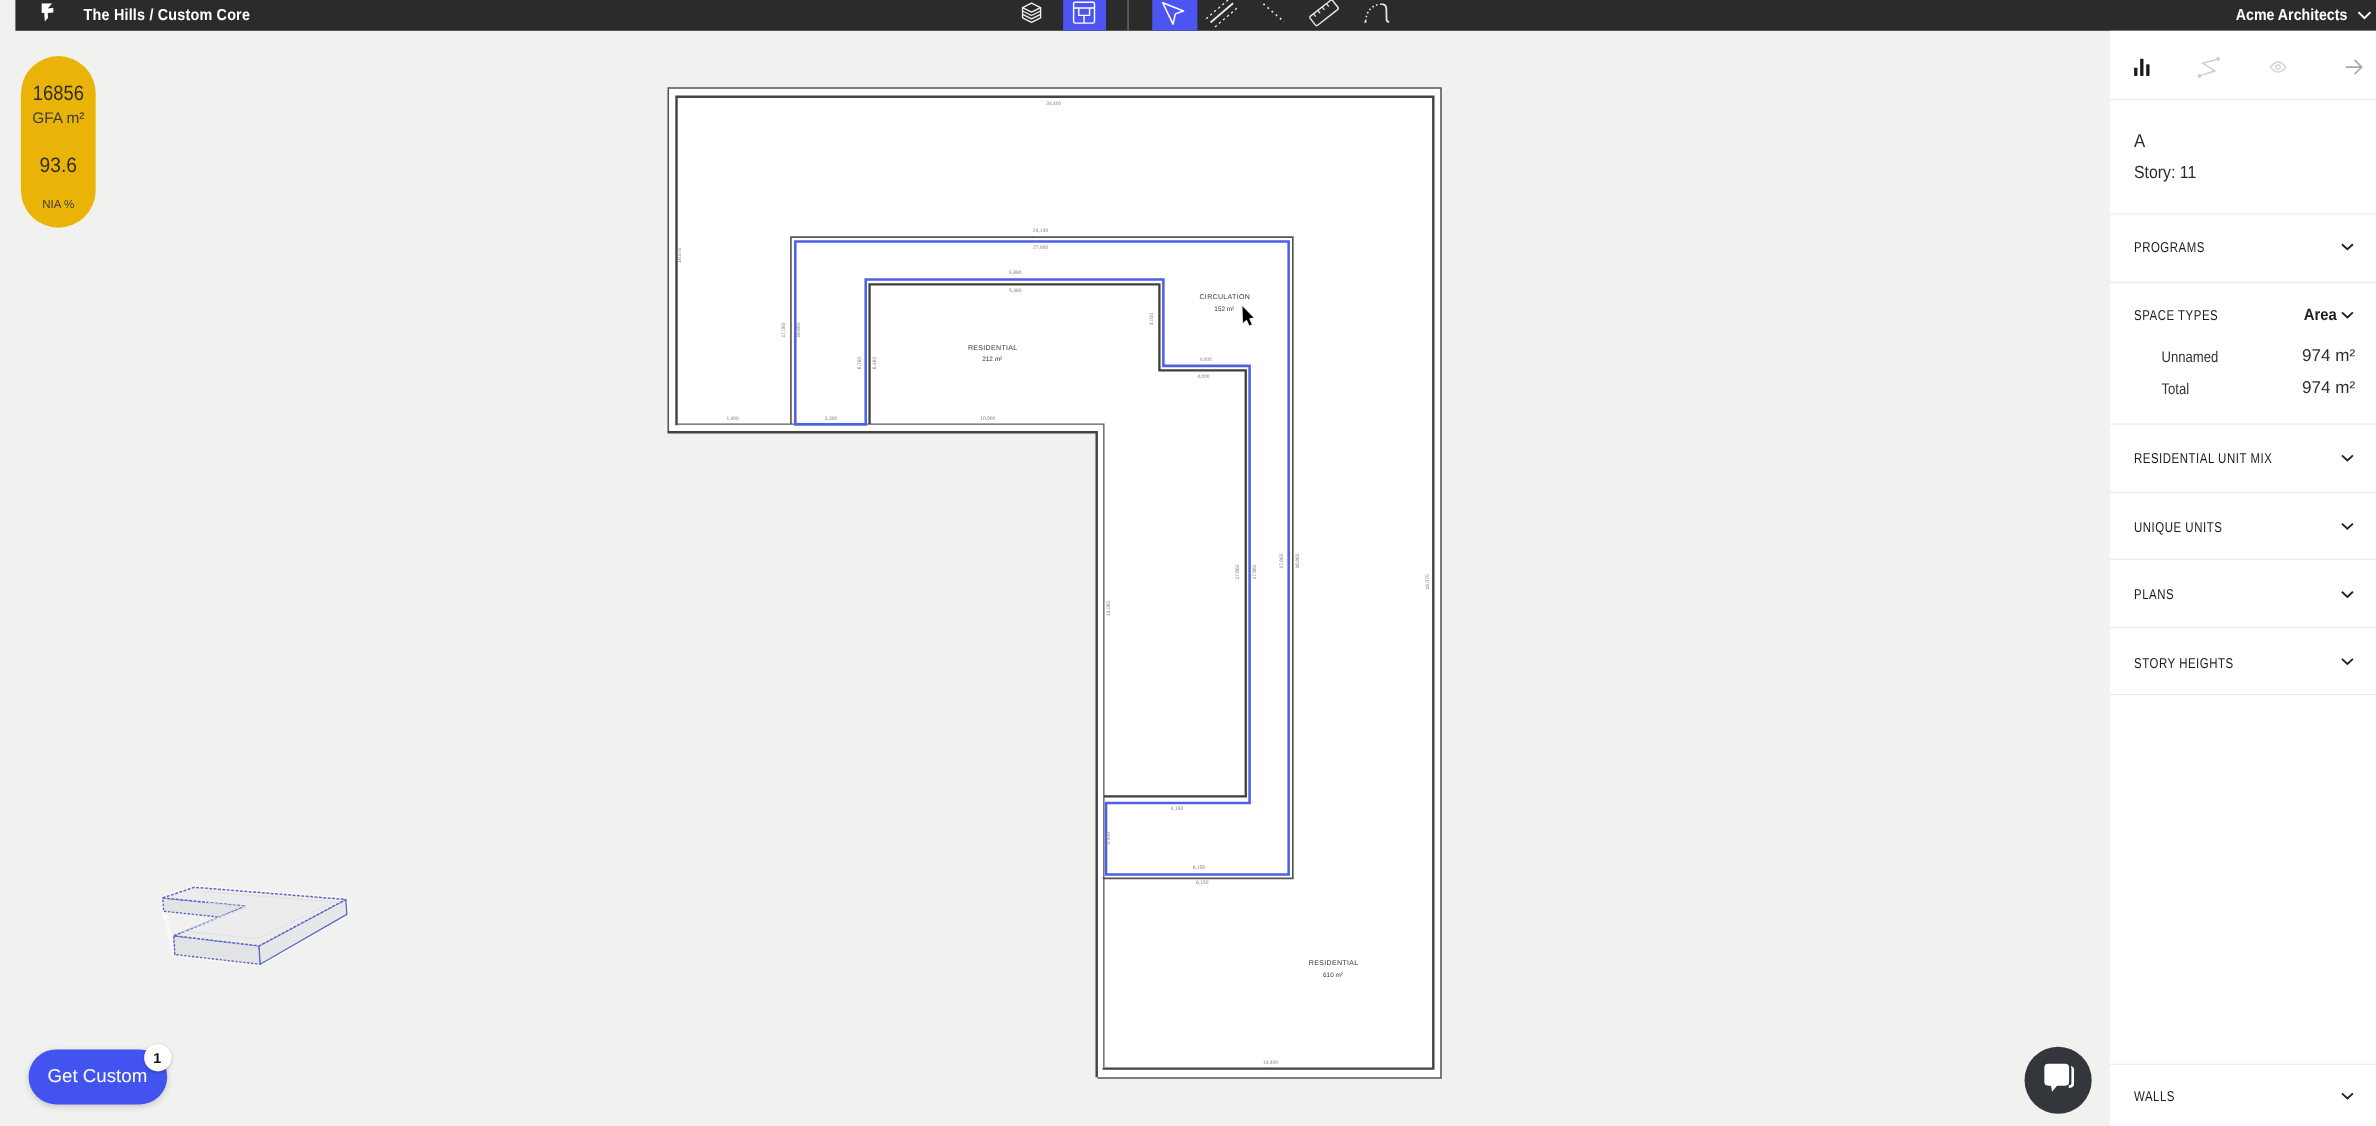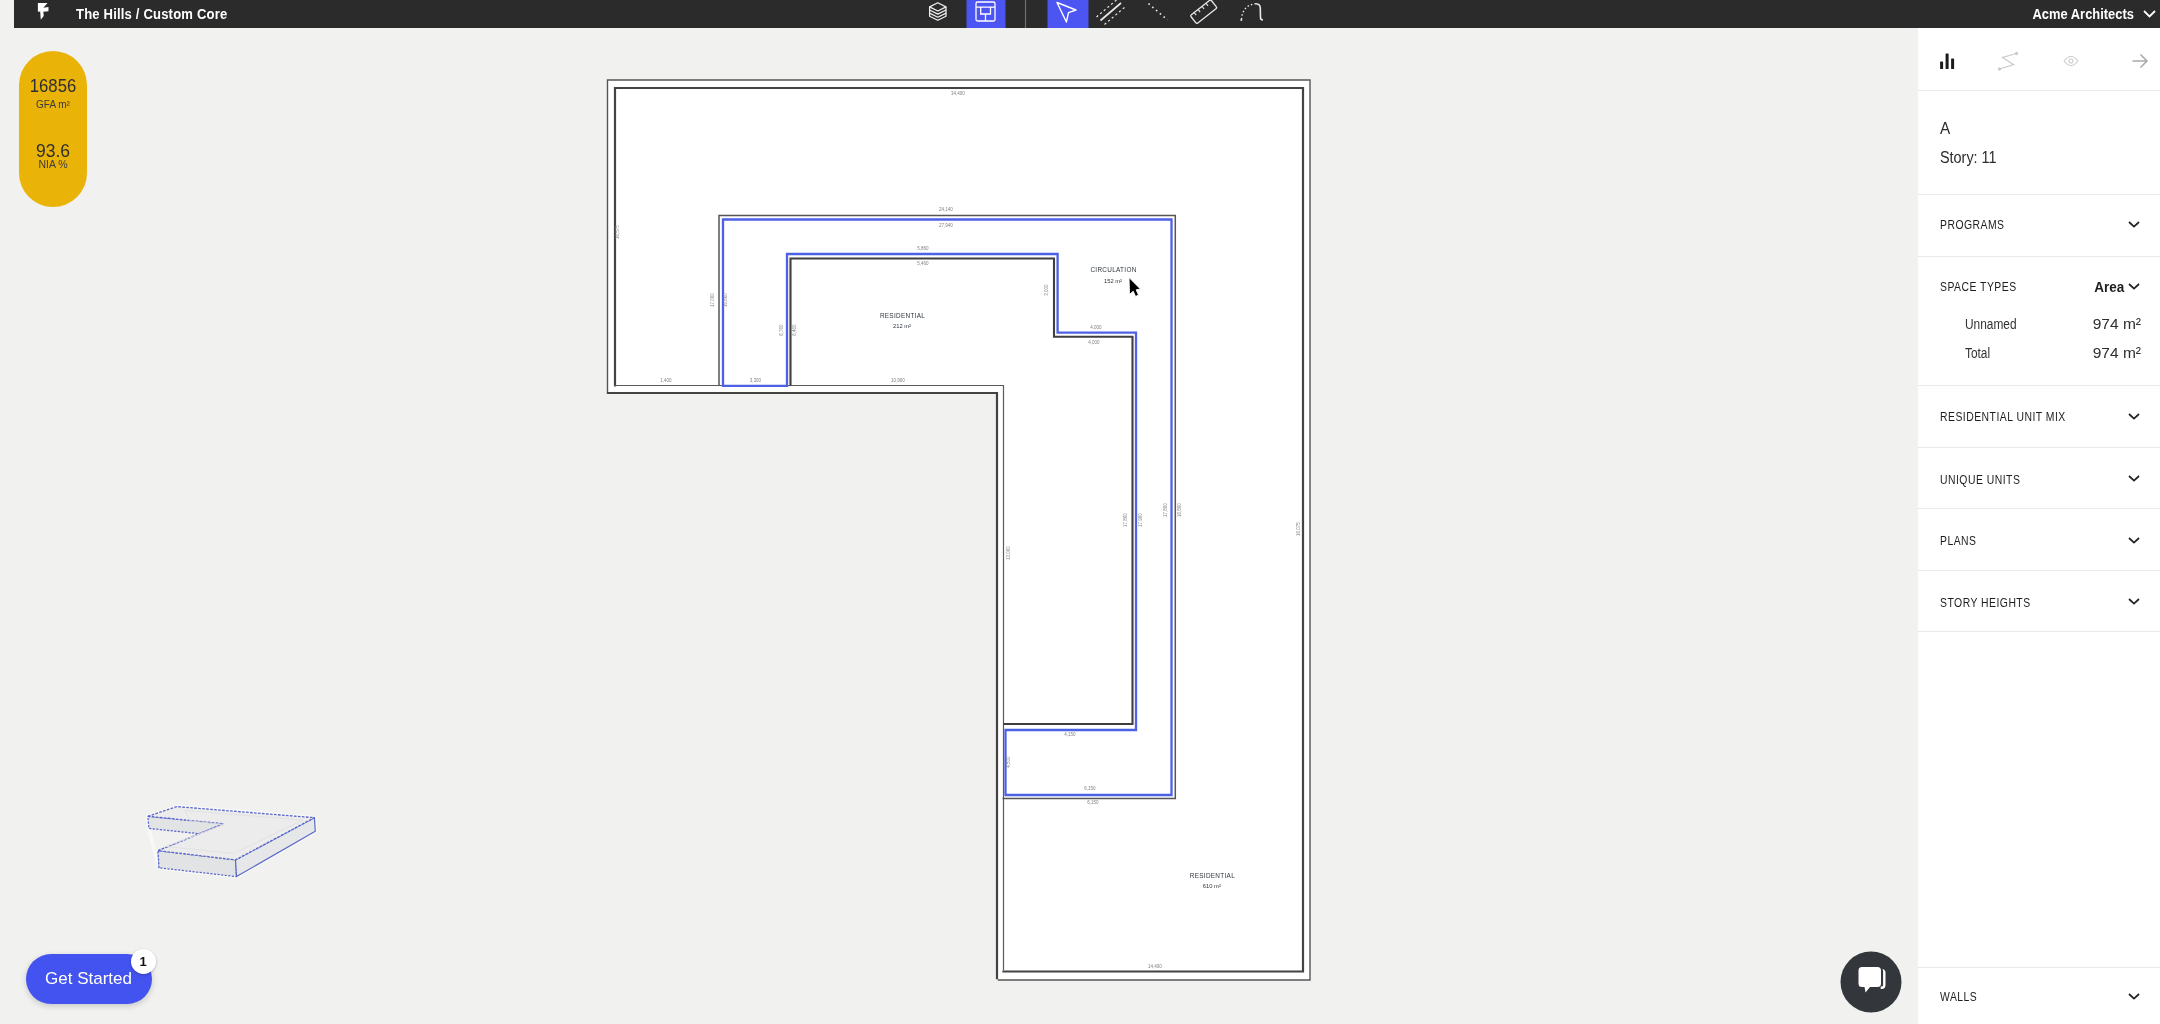--- a/index.html
+++ b/index.html
@@ -143,23 +143,23 @@
   </svg>
 
   <div class="abs" style="right:40px;top:6px;font-size:14.5px;color:#fff;font-weight:700;transform:scaleX(0.89);transform-origin:100% 0;white-space:nowrap">Acme Architects</div>
   <svg class="abs" style="right:18px;top:10px" width="13" height="8" viewBox="0 0 13 8">
     <path d="M1,1 L6.5,6.5 L12,1" stroke="#fff" stroke-width="1.8" fill="none"></path>
   </svg>
 </div>
 
 <div class="abs" style="left:19px;top:51px;width:68px;height:156px;border-radius:34px;background:#eab308">
   <div class="abs" style="left:0;top:24px;width:68px;text-align:center;font-size:19px;color:#2e2e2e;transform:scaleX(0.88)">16856</div>
-  <div class="abs" style="left:0;top:48px;width:68px;text-align:center;font-size:10px;color:#3c3c3c">GFA m²</div>
+  <div class="abs" style="left:0;top:48px;width:68px;text-align:center;font-size:14px;color:#3c3c3c">GFA m²</div>
   <div class="abs" style="left:0;top:89px;width:68px;text-align:center;font-size:19px;color:#2e2e2e;transform:scaleX(0.92)">93.6</div>
-  <div class="abs" style="left:0;top:107px;width:68px;text-align:center;font-size:10.5px;color:#3c3c3c">NIA %</div>
+  <div class="abs" style="left:0;top:129px;width:68px;text-align:center;font-size:10.5px;color:#3c3c3c">NIA %</div>
 </div>
 
 <div id="sidebar">
 
   <svg class="abs" style="left:0;top:0" width="242" height="62" viewBox="0 0 242 62">
 
     <g fill="#1a1a1a">
       <rect x="27.6" y="25.5" width="3" height="15.5" rx="0.6"></rect>
       <rect x="22.1" y="33.5" width="3" height="7.5" rx="0.6"></rect>
       <rect x="33.1" y="30.5" width="3" height="10.5" rx="0.6"></rect>
@@ -229,21 +229,21 @@
   <div class="divider" style="top:602.5px"></div>
 
   <div class="divider" style="top:938.5px"></div>
   <div class="sechead" style="top:961px">WALLS</div>
   <svg class="chev" style="left:210px;top:964.5px" viewBox="0 0 12 7">
       <path d="M1,1 L6,5.6 L11,1" stroke="#222" stroke-width="1.7" fill="none"></path>
     </svg>
 </div>
 
 <div class="abs" style="left:25.5px;top:954px;width:126px;height:50px;border-radius:25px;background:#4353ef;box-shadow:0 2px 6px rgba(0,0,0,0.18)">
-  <div class="abs" style="left:0;top:15px;width:126px;text-align:center;font-size:17px;color:#fff">Get Started</div>
+  <div class="abs" style="left:0;top:15px;width:126px;text-align:center;font-size:17px;color:#fff">Get Custom</div>
 </div>
 
 <div class="abs" style="left:130.5px;top:949px;width:25px;height:25px;border-radius:50%;background:#fff;box-shadow:0 1px 3px rgba(0,0,0,0.25)">
   <div class="abs" style="left:0;top:5px;width:25px;text-align:center;font-size:13px;font-weight:700;color:#111">1</div>
 </div>
 
 <svg class="abs" style="left:1838px;top:949px" width="66" height="66" viewBox="0 0 66 66">
   <circle cx="33" cy="33" r="30.5" fill="#33363b"></circle>
   <g fill="#ffffff">
     <path d="M20.5,21.5 q0,-3.5 3.5,-3.5 h15.5 q3.5,0 3.5,3.5 v13 q0,3.5 -3.5,3.5 h-7.5 l-4.5,5.5 l-1,-5.5 h-2.5 q-3.5,0 -3.5,-3.5 Z"></path>

